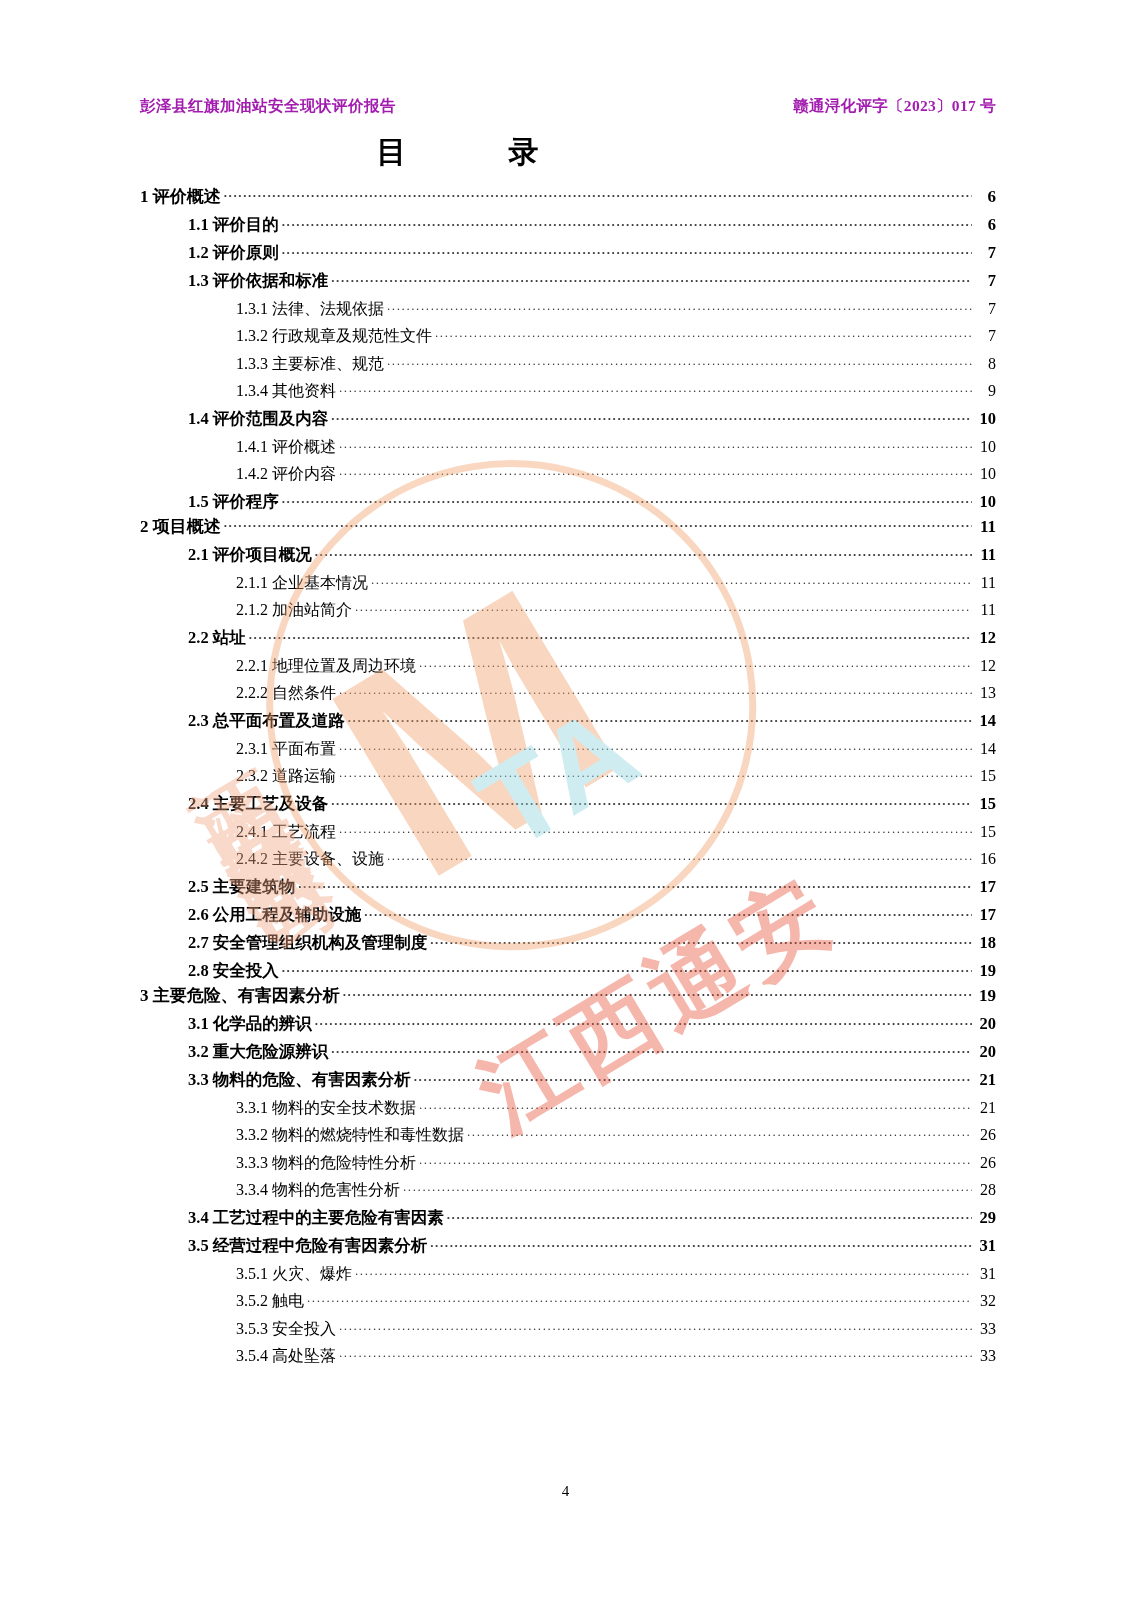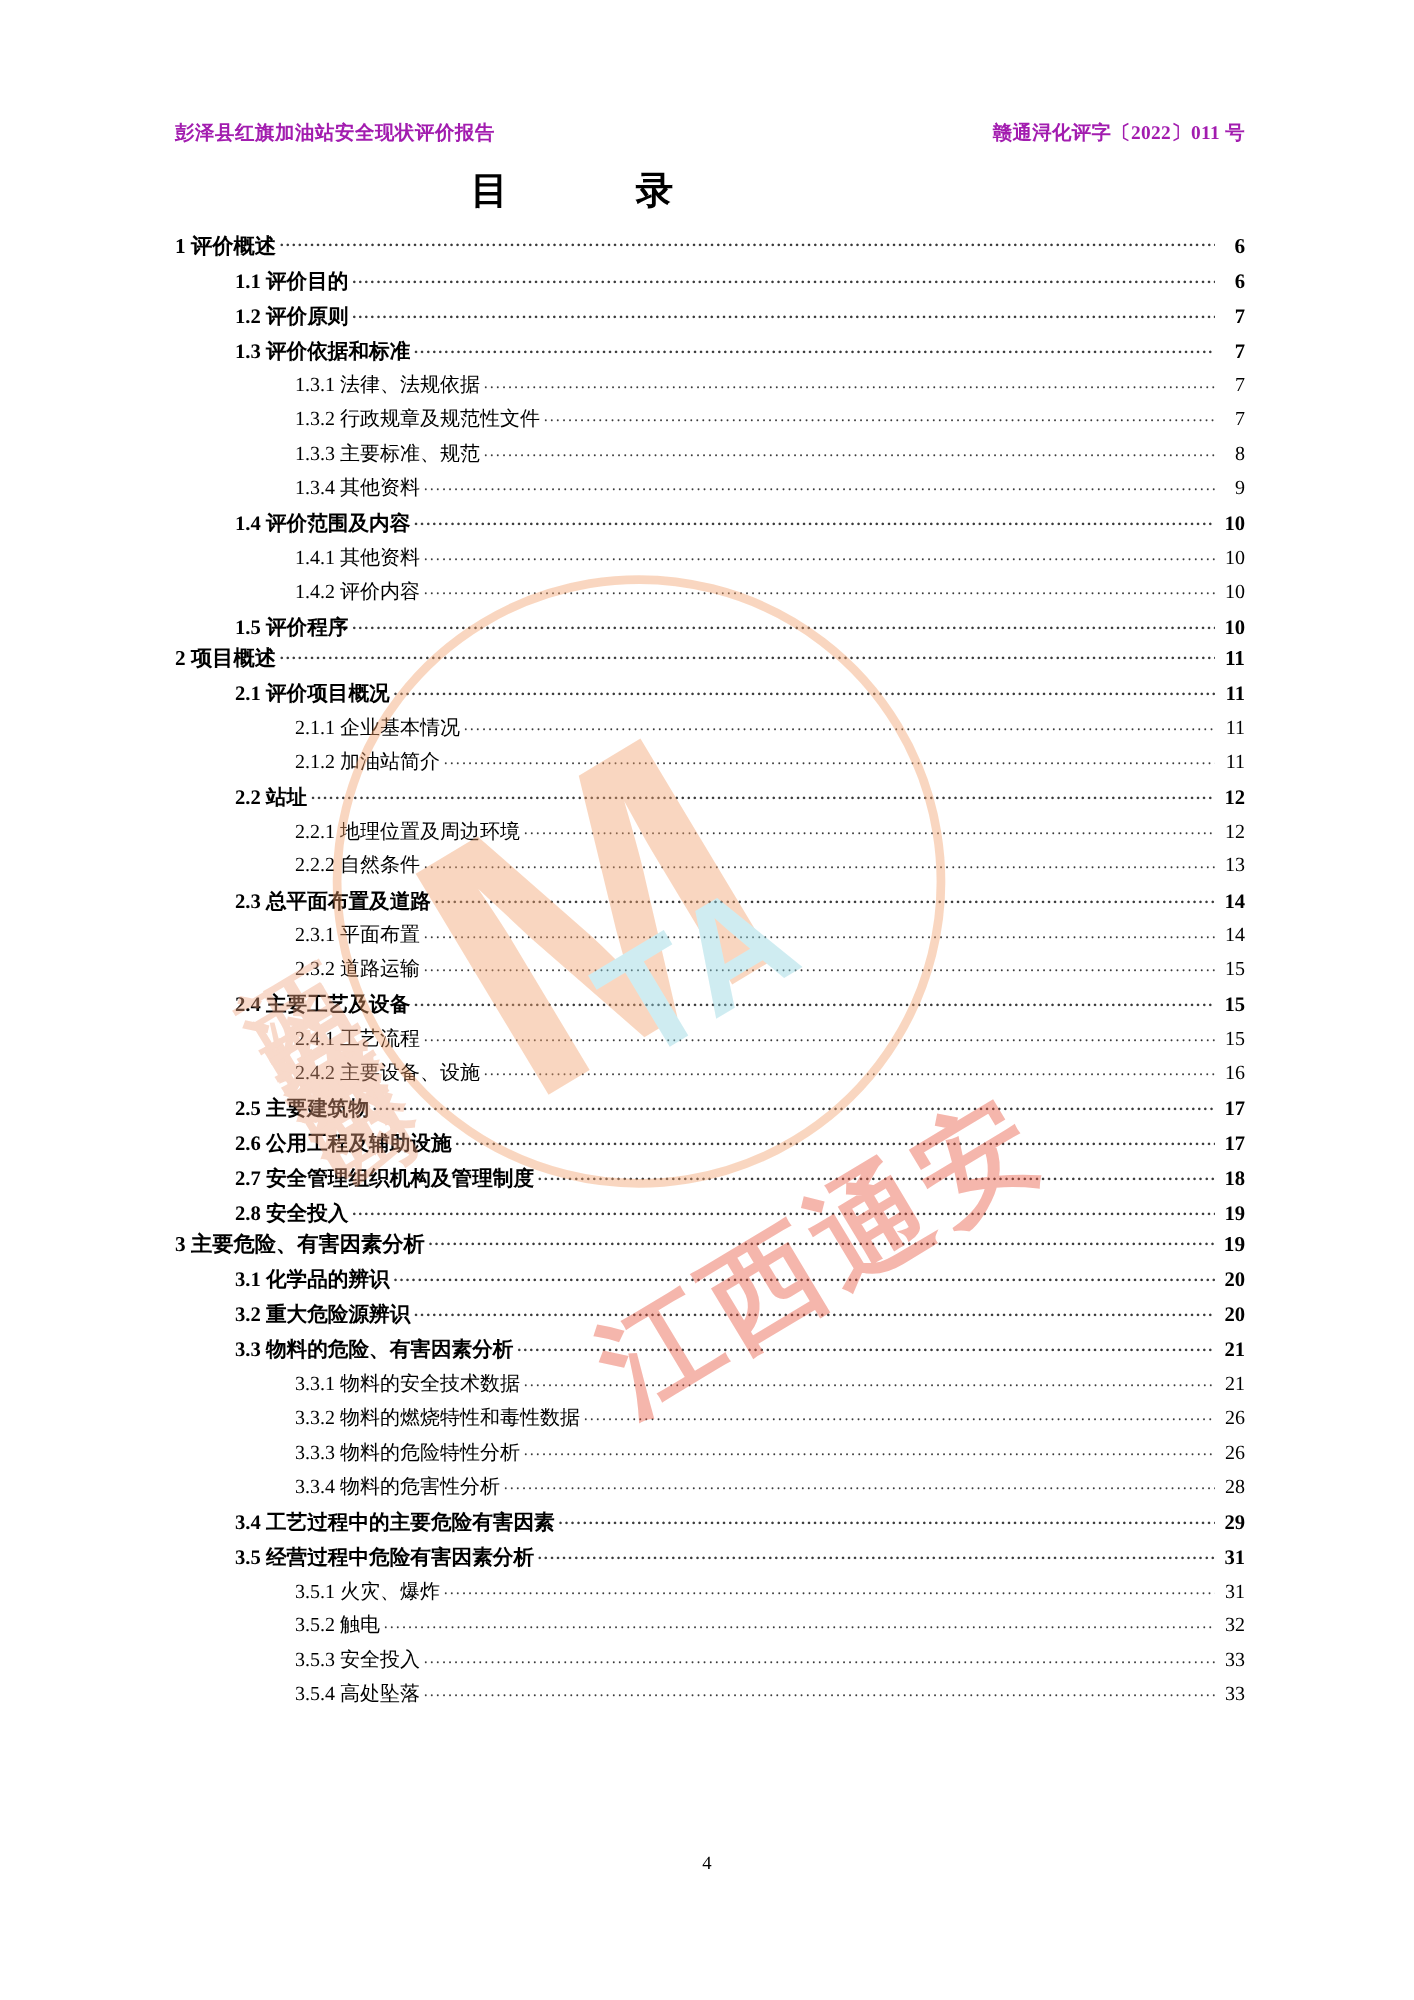--- a/index.html
+++ b/index.html
@@ -179,21 +179,21 @@
     font-family: "Liberation Serif", serif;
   }
 </style>
 </head>
 <body>
 
 <div class="page">
 
   <div class="header">
     <span class="left">彭泽县红旗加油站安全现状评价报告</span>
-    <span class="right">赣通浔化评字〔2022〕011 号</span>
+    <span class="right">赣通浔化评字〔2023〕017 号</span>
   </div>
 
   <div class="doc-title">目　　录</div>
 
   <div class="watermark">
     <div class="wm-inner">
       <div class="wm-ring"></div>
       <div class="wm-M">M</div>
       <div class="wm-ta">TA</div>
       <div class="wm-vert">江西通安安全评价有限公司</div>
@@ -241,21 +241,21 @@
         <span class="lbl">1.3.4 其他资料</span>
         <span class="dots">...............................................................................................................................................................</span>
         <span class="pg">9</span>
       </div>
       <div class="toc-row lvl2">
         <span class="lbl">1.4 评价范围及内容</span>
         <span class="dots">...............................................................................................................................................................</span>
         <span class="pg">10</span>
       </div>
       <div class="toc-row lvl3">
-        <span class="lbl">1.4.1 其他资料</span>
+        <span class="lbl">1.4.1 评价概述</span>
         <span class="dots">...............................................................................................................................................................</span>
         <span class="pg">10</span>
       </div>
       <div class="toc-row lvl3">
         <span class="lbl">1.4.2 评价内容</span>
         <span class="dots">...............................................................................................................................................................</span>
         <span class="pg">10</span>
       </div>
       <div class="toc-row lvl2">
         <span class="lbl">1.5 评价程序</span>

